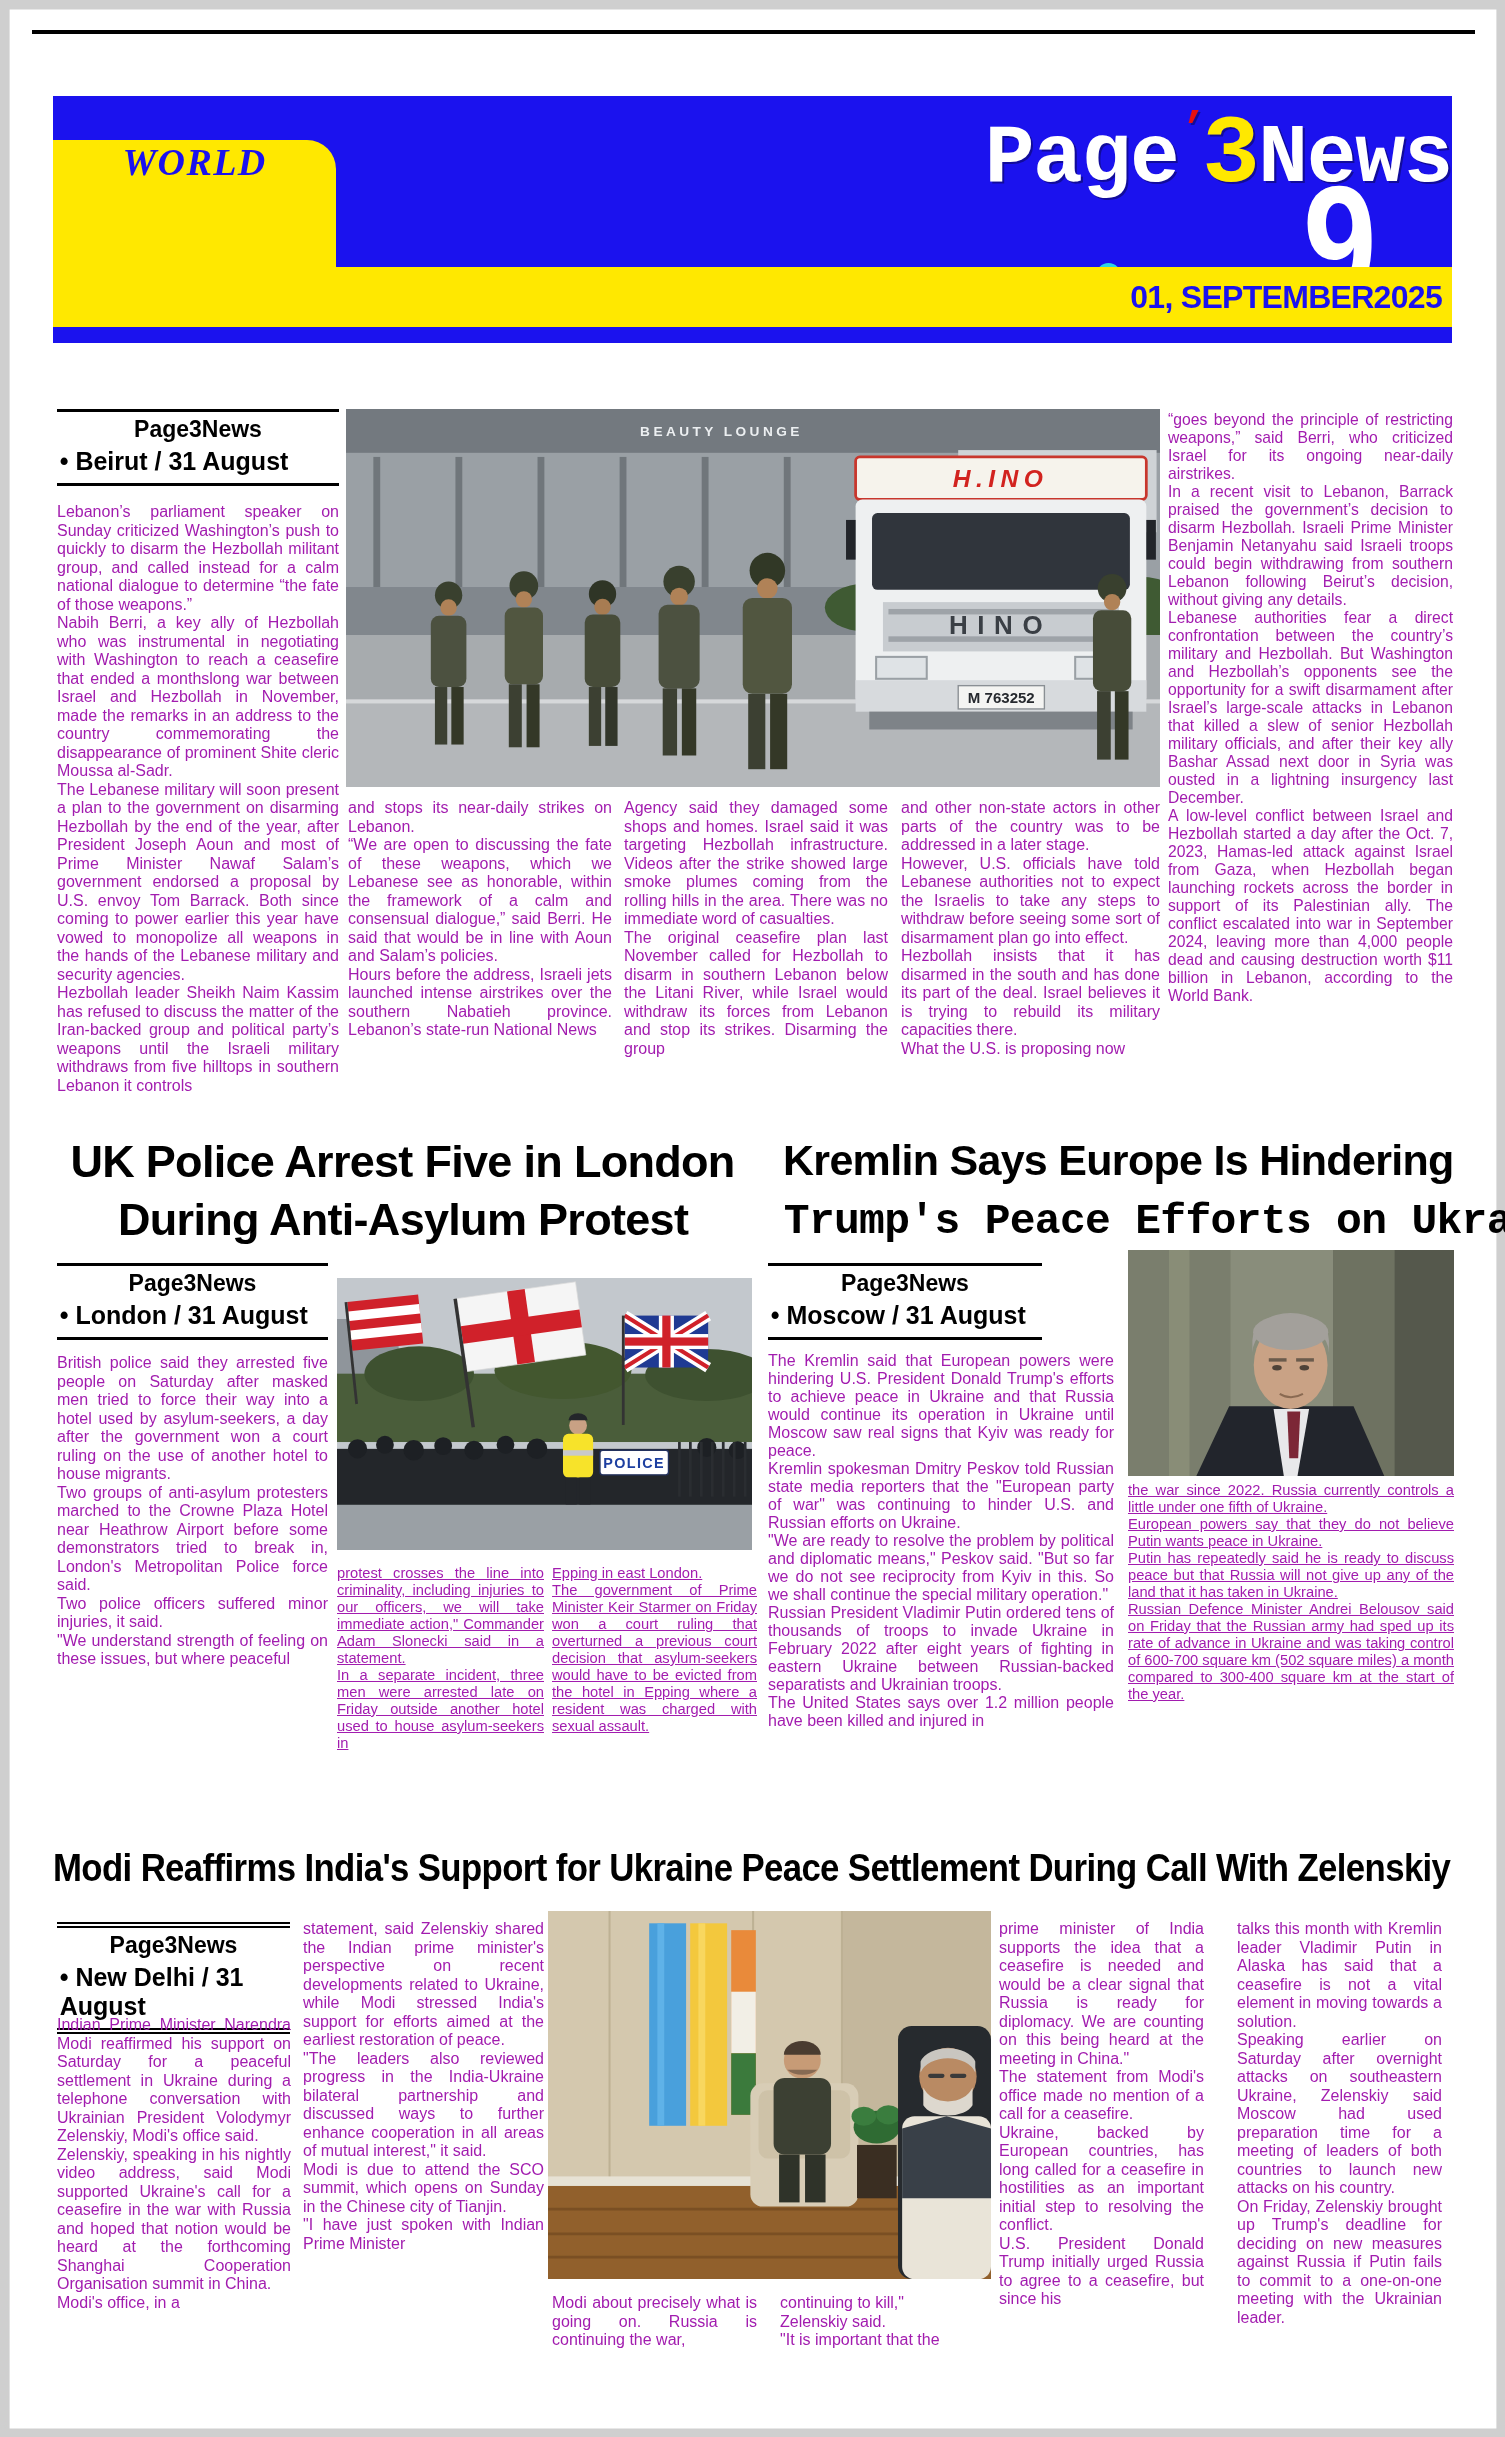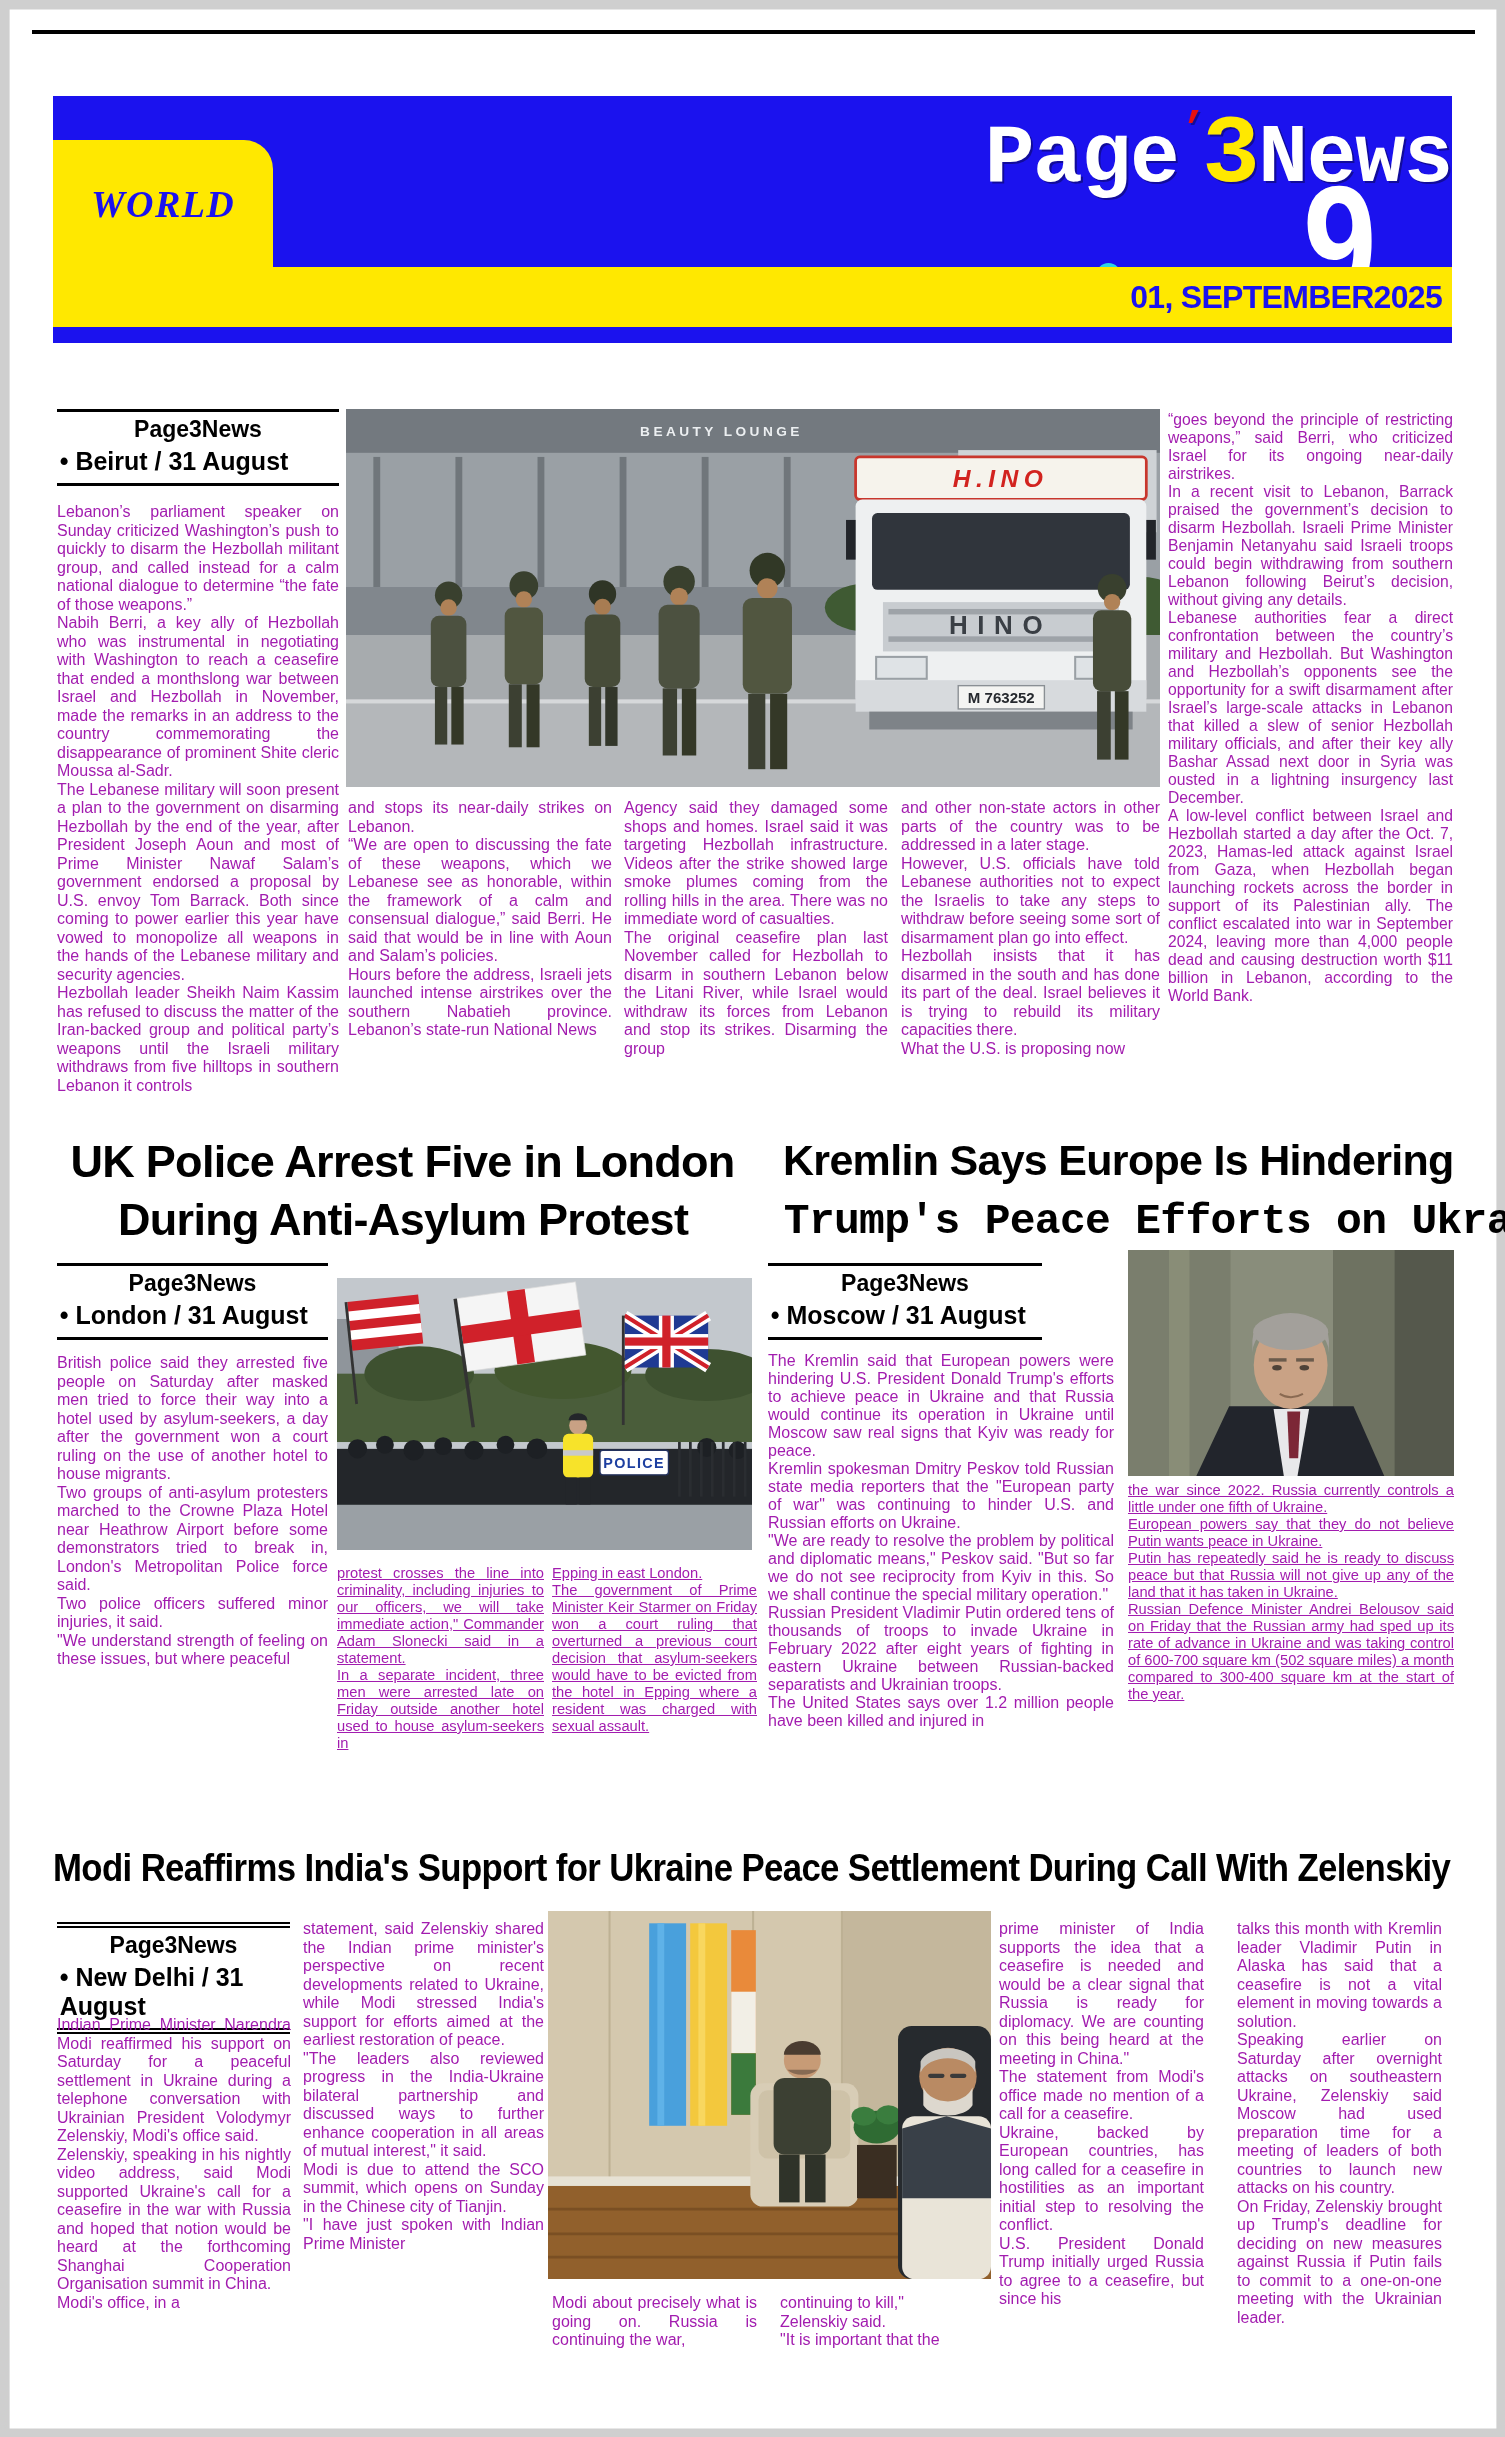--- a/index.html
+++ b/index.html
@@ -5,22 +5,22 @@
   * { margin:0; padding:0; box-sizing:border-box; }
   html,body { background:#c9c9c9; }
   body { font-family:"Liberation Sans", sans-serif; }
   .page { position:relative; width:1506px; height:2438px; background:#ffffff; margin:0 auto;
           box-shadow: inset 0 0 0 9.6px #cfcfcf; overflow:hidden; }
   .abs { position:absolute; }
 
   
   .top-rule { left:31.5px; top:30px; width:1443px; height:4.1px; background:#000; }
   .blue-band { left:53px; top:96px; width:1399px; height:171px; background:#1b12ee; }
-  .world-tab { left:53px; top:140px; width:220px; height:127px; background:#ffe800;
-               border-radius:0 29px 0 0; display:flex; align-items:center; justify-content:center; }
+  .world-tab { left:53px; top:140px; width:283px; height:127px; background:#ffe800;
+               border-radius:0 29px 0 0; display:flex; justify-content:center; }
   .world-tab span { font-family:"Liberation Serif", serif; font-style:italic; font-weight:bold;
                     font-size:38px; color:#1b12ee; letter-spacing:1.4px; }
   .yellow-strip { left:53px; top:267px; width:1399px; height:60px; background:#ffe800; }
   .blue-strip { left:53px; top:327px; width:1399px; height:16.4px; background:#1b12ee; }
   .masthead { left:53px; top:108px; width:1399px; text-align:right; color:#fff;
               font-family:Liberation Mono, monospace; font-weight:bold; font-size:83px; line-height:1;
               text-shadow:2.1px 2.1px 0 rgba(0,0,0,.35); letter-spacing:-1.4px; }
   .masthead .num3 { color:#ffe800; font-size:96px; }
   .masthead .apos { color:#e81010; font-size:42px; vertical-align:40px; margin:0 -2.7px 0 2.7px; }
   .social-row { right:202px; top:166px; color:#fff; font-size:22.6px; font-weight:bold; display:flex; align-items:center; gap:6.8px; }

